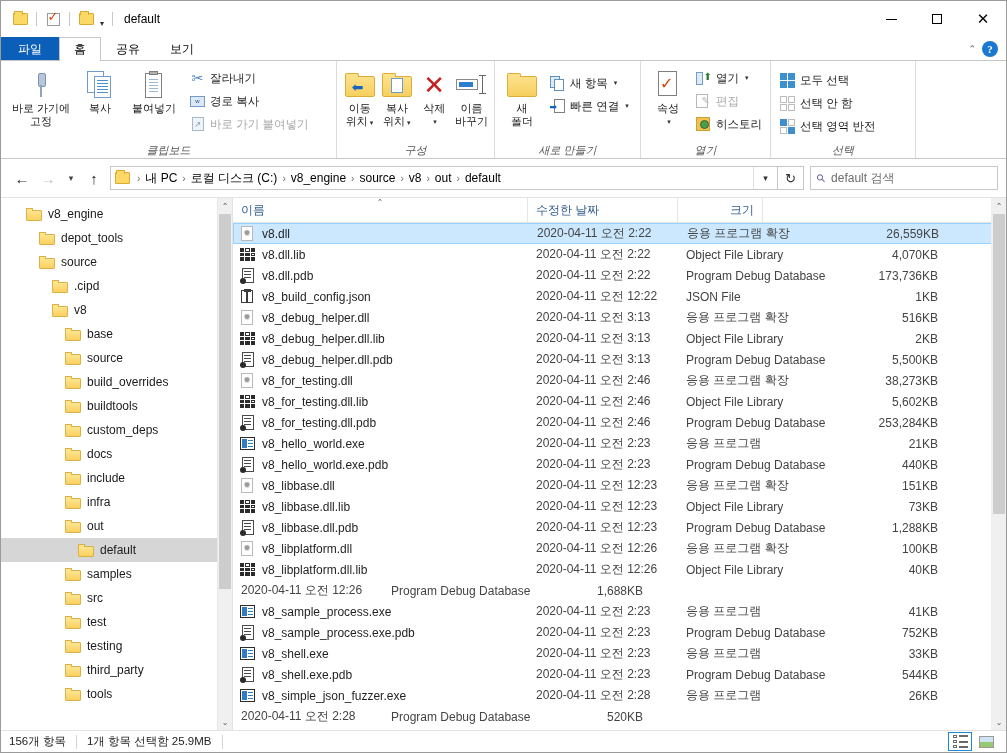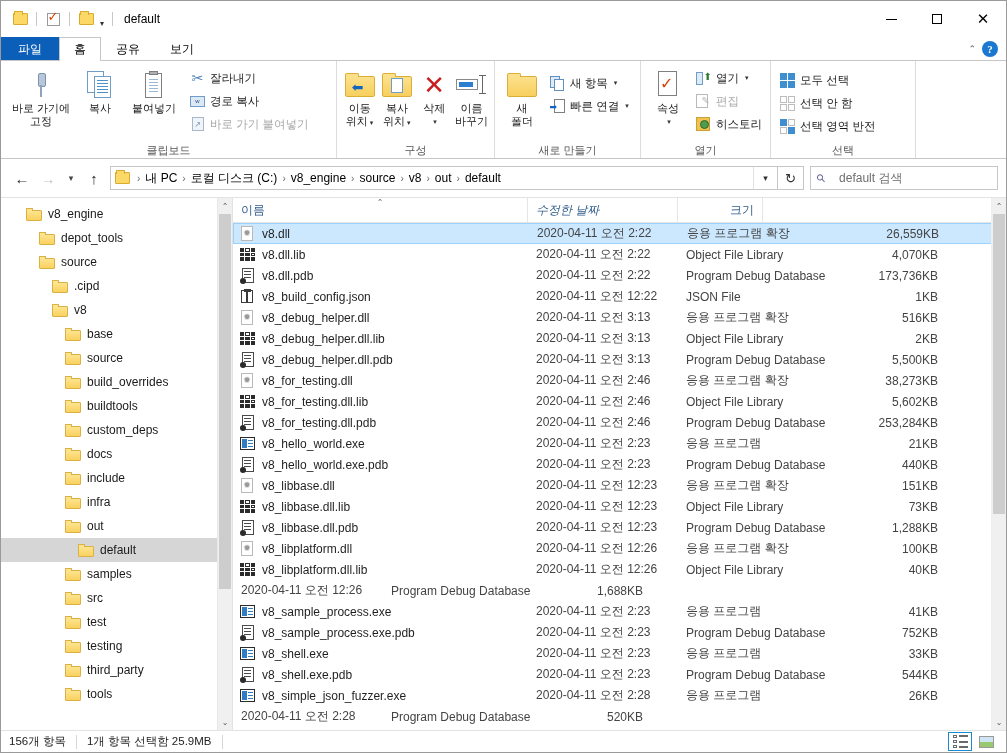--- a/index.html
+++ b/index.html
@@ -125,21 +125,21 @@
     padding: 0;
     position: relative;
   }
   .rgroup:last-child { border-right: none; }
   .rgroup-body {
     flex: 1; display: flex; align-items: flex-start;
     padding: 3px 4px 0 4px;
   }
   .rgroup-label {
     height: 16px; font-size: 11px; color: #555;
-    text-align: center; line-height: 16px;
+    text-align: center; line-height: 16px; font-style: italic;
   }
   .bigbtn {
     width: 62px; display: flex; flex-direction: column;
     align-items: center; padding-top: 4px;
     font-size: 11px; color: #1a1a1a; text-align: center;
     line-height: 13px;
   }
   .bigbtn .ic { height: 34px; display: flex; align-items: center; justify-content: center; }
   .bigbtn.wide { width: 72px; }
   .bigbtn.narrow { width: 46px; }
@@ -288,21 +288,21 @@
     display: flex; align-items: center; justify-content: center;
     font-size: 13px; color: #333; background: #fff;
   }
   .searchbox {
     width: 188px; height: 24px; margin-left: 6px;
     border: 1px solid #c6c6c6; background: #fff;
     display: flex; align-items: center; gap: 6px;
     padding: 0 6px;
   }
   .searchbox .mag { font-size: 11px; color: #6a6a9a; transform: rotate(-45deg); }
-  .searchbox .ph { font-size: 12px; color: #6d6d6d; margin-left: 8px; }
+  .searchbox .ph { font-size: 12px; color: #6d6d6d; }
 
   
   .main {
     flex: 1; display: flex; min-height: 0;
     border-top: 1px solid #e3e3e3;
   }
   .navpane {
     width: 232px; flex: 0 0 232px;
     background: #fff;
     position: relative;
@@ -355,21 +355,21 @@
     position: relative;
   }
   .col {
     display: flex; align-items: center;
     font-size: 12px; color: #2f5c8a;
     border-right: 1px solid #e5e5e5;
     padding: 0 8px;
     position: relative;
   }
   .col.name { width: 295px; flex: 0 0 295px; }
-  .col.date { width: 150px; flex: 0 0 150px; font-style: italic; }
+  .col.date { width: 150px; flex: 0 0 150px; }
   .col.type { width: 183px; flex: 0 0 183px; }
   .col.size { width: 85px; flex: 0 0 85px; justify-content: flex-end; }
   .col .sortarrow {
     position: absolute; left: 50%; top: 0px; transform: translateX(-50%);
     font-size: 8px; color: #6b6b6b;
   }
   .rows { flex: 1; overflow: hidden; background: #fff; }
   .frow {
     height: 21px; display: flex; align-items: center;
     font-size: 12px; color: #1f1f1f;

